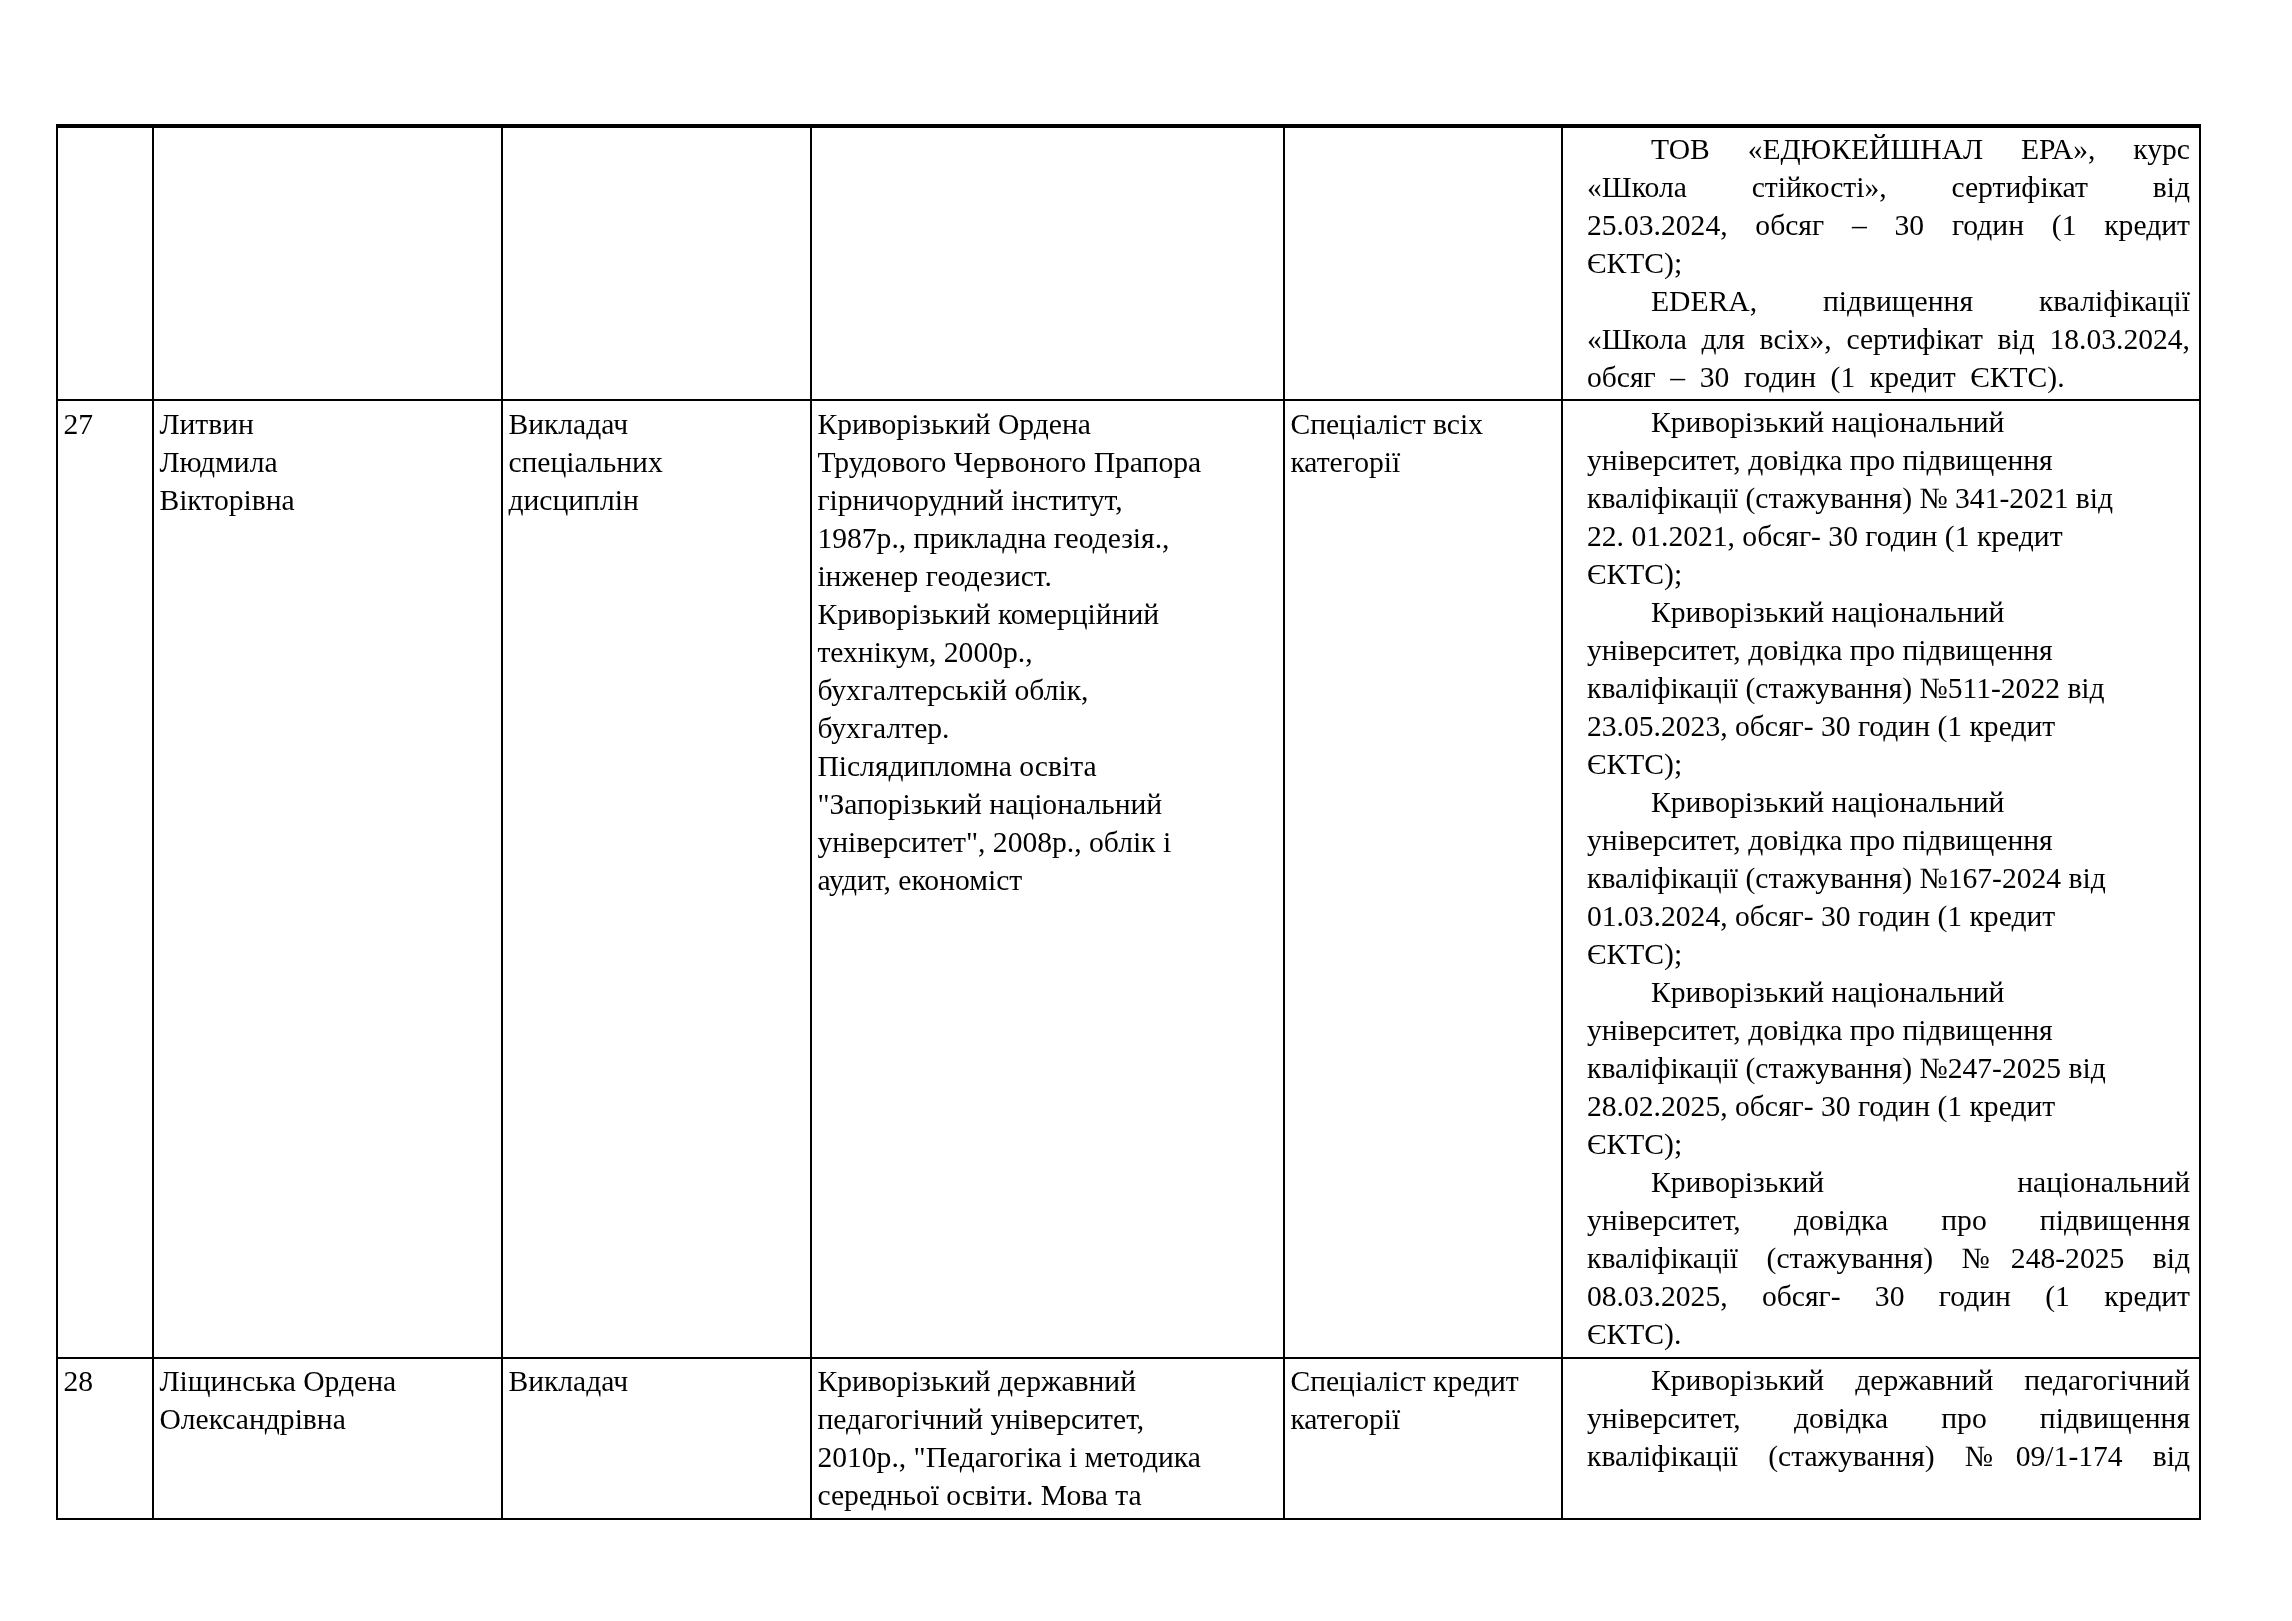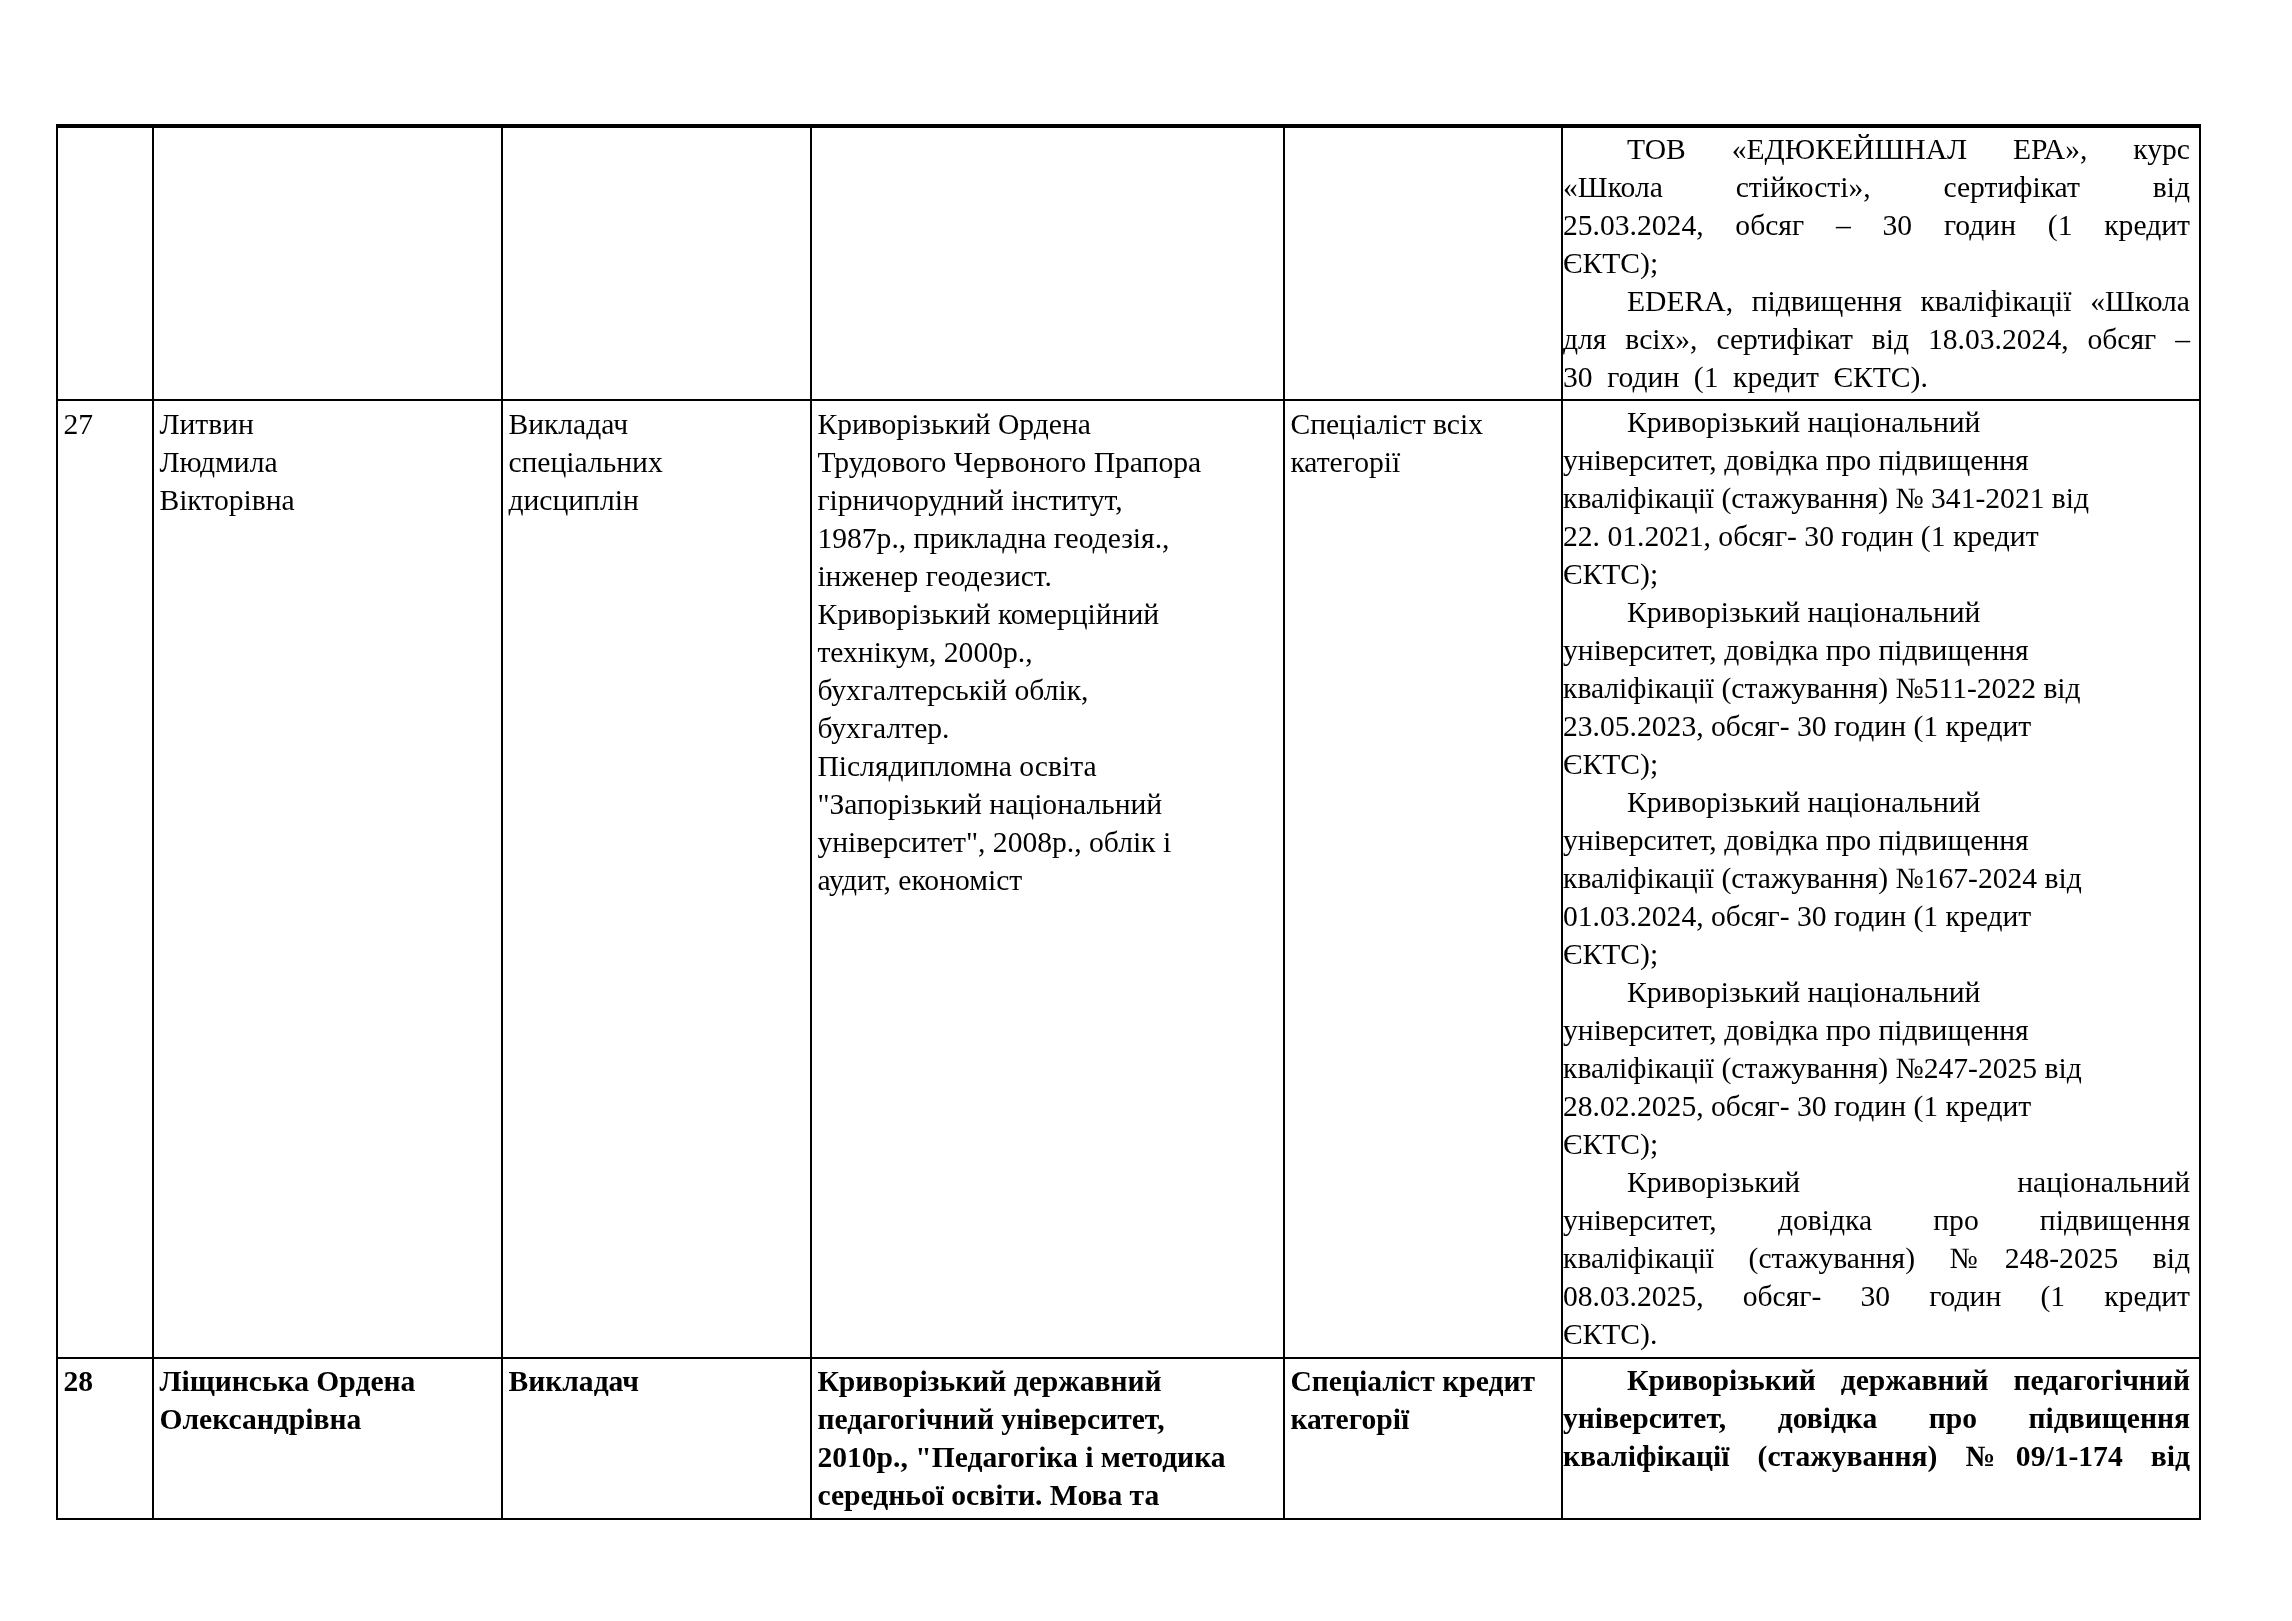--- a/index.html
+++ b/index.html
@@ -30,30 +30,30 @@
     border: 2.7px solid #000000;
     vertical-align: top;
     font-size: 29.6px;
     line-height: 38px;
     padding: 3.6px 5.4px;
     overflow: hidden;
   }
   tr.row-cont td { border-top-width: 4.5px; }
   tr.row-cont  { height: 265px; }
   tr.row-27    { height: 940px; }
-  tr.row-28    { height: 158px; font-weight: bold; }
+  tr.row-28    { height: 158px; }
 
   td.cell-center {
     text-align: left;
     white-space: pre-line;
   }
   td.cell-qual {
     padding: 1.8px 9px 3.6px 0;
   }
-  td.cell-qual p { margin: 0; }
+  td.cell-qual p { margin: 0; padding-left: 24px; }
 
   
   p.pj {
     white-space: pre-line;
     text-align: justify;
     text-align-last: justify;
     text-indent: 64px;
   }
   
   p.pjw {

